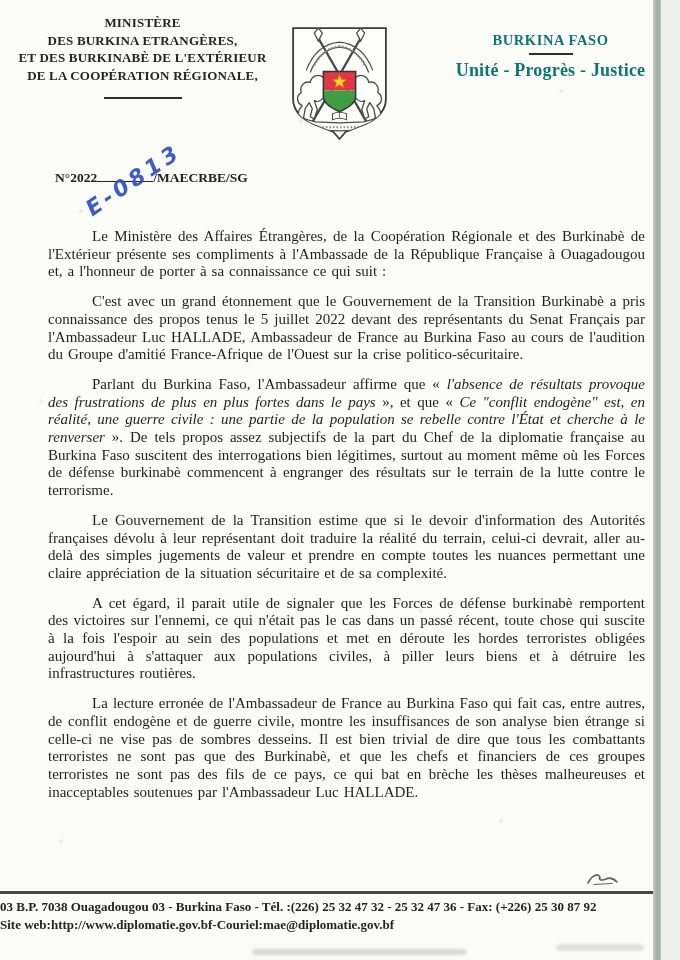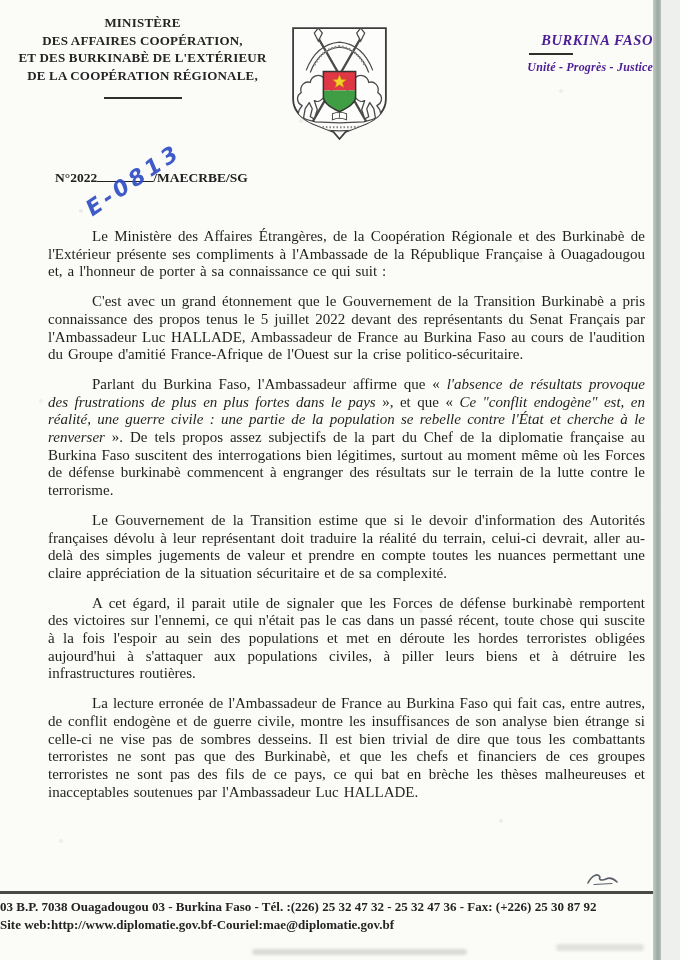--- a/index.html
+++ b/index.html
@@ -29,24 +29,24 @@
   .scan-strip-outer{position:absolute;top:0;left:661px;width:19px;height:960px;background:#eef0ed;}
   .smudge{position:absolute;background:#a8aca5;filter:blur(1.5px);border-radius:4px;}
   .s1{left:252px;top:949px;width:215px;height:6px;opacity:.40;}
   .s2{left:556px;top:944px;width:88px;height:7px;opacity:.32;}
 
   
   .ministry{position:absolute;left:10px;top:14px;width:265px;text-align:center;
     font-weight:bold;font-size:13px;line-height:17.5px;letter-spacing:.2px;color:#242424;}
   .ministry .rule{width:78px;border-top:2px solid #2e2e2e;margin:13px auto 0;}
   .emblem{position:absolute;left:286px;top:24px;width:107px;height:119px;}
-  .country-block{position:absolute;left:448px;top:32px;width:205px;text-align:right;color:#4c1d95;font-style:italic;}
+  .country-block{position:absolute;left:448px;top:32px;width:205px;text-align:center;color:#0f766e;}
   .country{font-weight:bold;font-size:14.5px;letter-spacing:.6px;}
   .country-block .rule{width:44px;border-top:2px solid #2e2e2e;margin:4px auto 5px;}
-  .motto{font-weight:bold;font-size:12px;letter-spacing:.2px;}
+  .motto{font-weight:bold;font-size:18px;letter-spacing:.2px;}
 
   
   .ref{position:absolute;left:55px;top:170px;font-weight:bold;font-size:13.5px;color:#202020;text-align:right;}
   .ref .blank{display:inline-block;width:56px;border-bottom:1.7px solid #222;height:11px;}
   .handwritten{
     position:absolute;left:88px;top:198px;
     transform:rotate(-34deg);transform-origin:left center;
     font-family:"DejaVu Sans",sans-serif;font-style:italic;font-weight:bold;
     font-size:22px;letter-spacing:4px;color:#2e4ec5;opacity:.92;
   }
@@ -63,21 +63,21 @@
   .footer{position:absolute;left:0;top:898px;width:665px;text-align:left;
     font-weight:bold;font-size:13px;line-height:17.5px;color:#242424;}
 </style>
 </head>
 <body>
 
 <div class="page">
 
   <div class="ministry">
     <div>MINISTÈRE</div>
-    <div>DES AFFAIRES COOPÉRATION,</div>
+    <div>DES BURKINA ETRANGÈRES,</div>
     <div>ET DES BURKINABÈ DE L'EXTÉRIEUR</div>
     <div>DE LA COOPÉRATION RÉGIONALE,</div>
     <div class="rule"></div>
   </div>
 
   <svg class="emblem" viewBox="0 0 106 118" aria-hidden="true">
     <defs>
       <clipPath id="shieldClip">
         <path d="M7,4 H99 V74 Q99,90 79,99 L59,107 L53,114 L47,107 L27,99 Q7,90 7,74 Z"></path>
       </clipPath>

